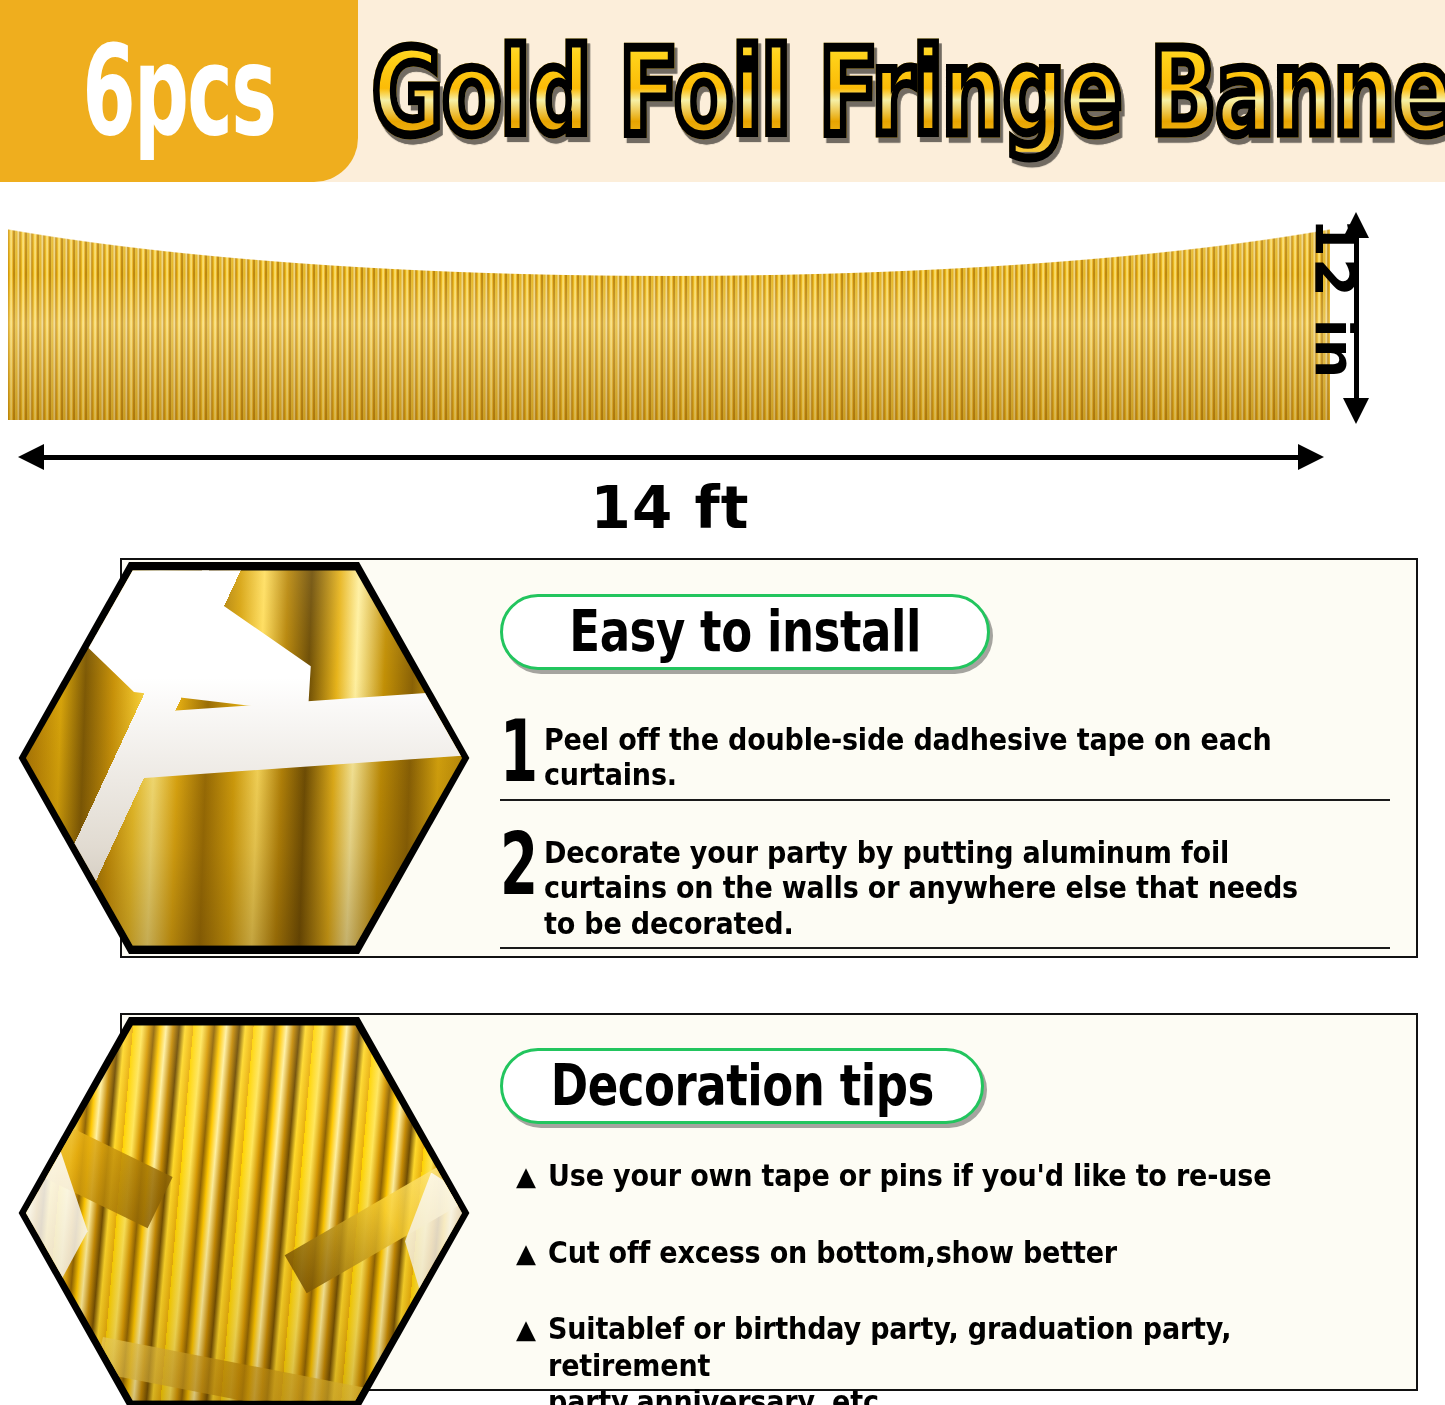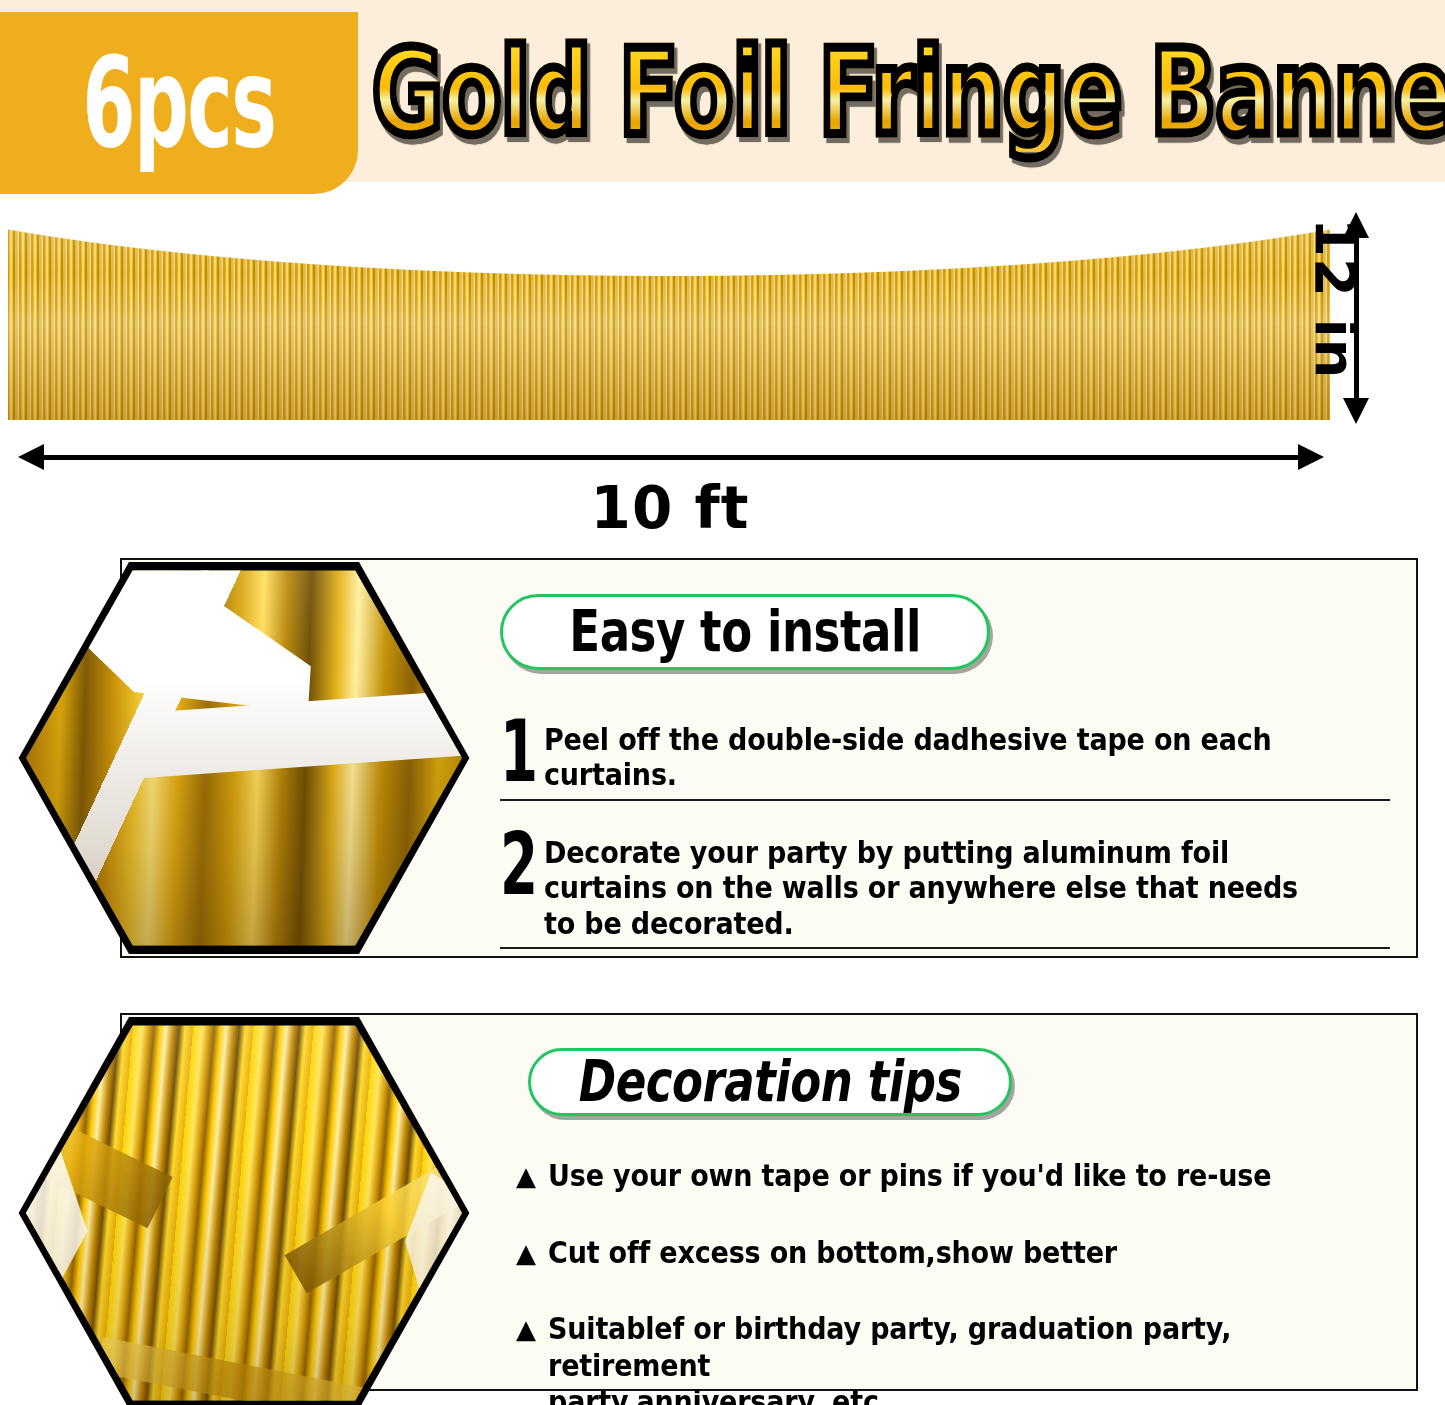--- a/index.html
+++ b/index.html
@@ -9,21 +9,21 @@
     font-family:"Liberation Sans", sans-serif;
     position:relative; overflow:hidden;
   }
 
   
   .header{
     position:absolute; left:0; top:0; width:1445px; height:182px;
     background:#FCEEDA;
   }
   .badge{
-    position:absolute; left:0; top:12px; width:358px; height:182px;
+    position:absolute; left:0; top:0; width:358px; height:182px;
     background:#EFAE1E;
     border-bottom-right-radius:44px;
     display:flex; align-items:center; justify-content:center;
   }
   .badge-text{
     color:#ffffff;
     font-family:"DejaVu Sans", sans-serif;
     font-weight:700; font-size:96px; line-height:1;
     letter-spacing:-2px;
     transform:scaleX(.80) scaleY(1.30);
@@ -197,21 +197,21 @@
   }
 
   
   .pill{
     position:absolute;
     background:#FFFFFF; border:3px solid #22c55e; border-radius:60px;
     display:flex; align-items:center; justify-content:center;
     box-shadow:3px 4px 0 rgba(0,0,0,.35);
   }
   #pill-install{ left:500px; top:594px; width:490px; height:76px; }
-  #pill-tips   { left:528px; top:1048px; width:484px; height:68px;font-style:italic; }
+  #pill-tips   { left:500px; top:1048px; width:484px; height:76px; }
   .pill-text{
     font-family:"DejaVu Sans", sans-serif; font-weight:700; font-size:49px; color:#000;
     transform:scaleX(.92) scaleY(1.15); letter-spacing:-.5px; white-space:nowrap;
   }
 
   
   .steps{ position:absolute; left:500px; top:722px; width:890px; }
   .step{
     display:flex; align-items:flex-start;
     border-bottom:2px solid #1a1a1a;
@@ -268,21 +268,21 @@
     <div class="line"></div>
     <div class="ahead-dn"></div>
   </div>
   <div class="vdim-label">12 in</div>
 
   <div class="hdim">
     <div class="ahead-l"></div>
     <div class="line"></div>
     <div class="ahead-r"></div>
   </div>
-  <div class="hdim-label">10 ft</div>
+  <div class="hdim-label">14 ft</div>
 </div>
 
 <div class="panel" id="panel-install"></div>
 
 <div class="hexwrap" id="hex-install">
   <div class="hex"></div>
   <div class="hex-in">
     <div class="photo-tape">
       <div class="white-curl"></div>
       <div class="white-band"></div>

